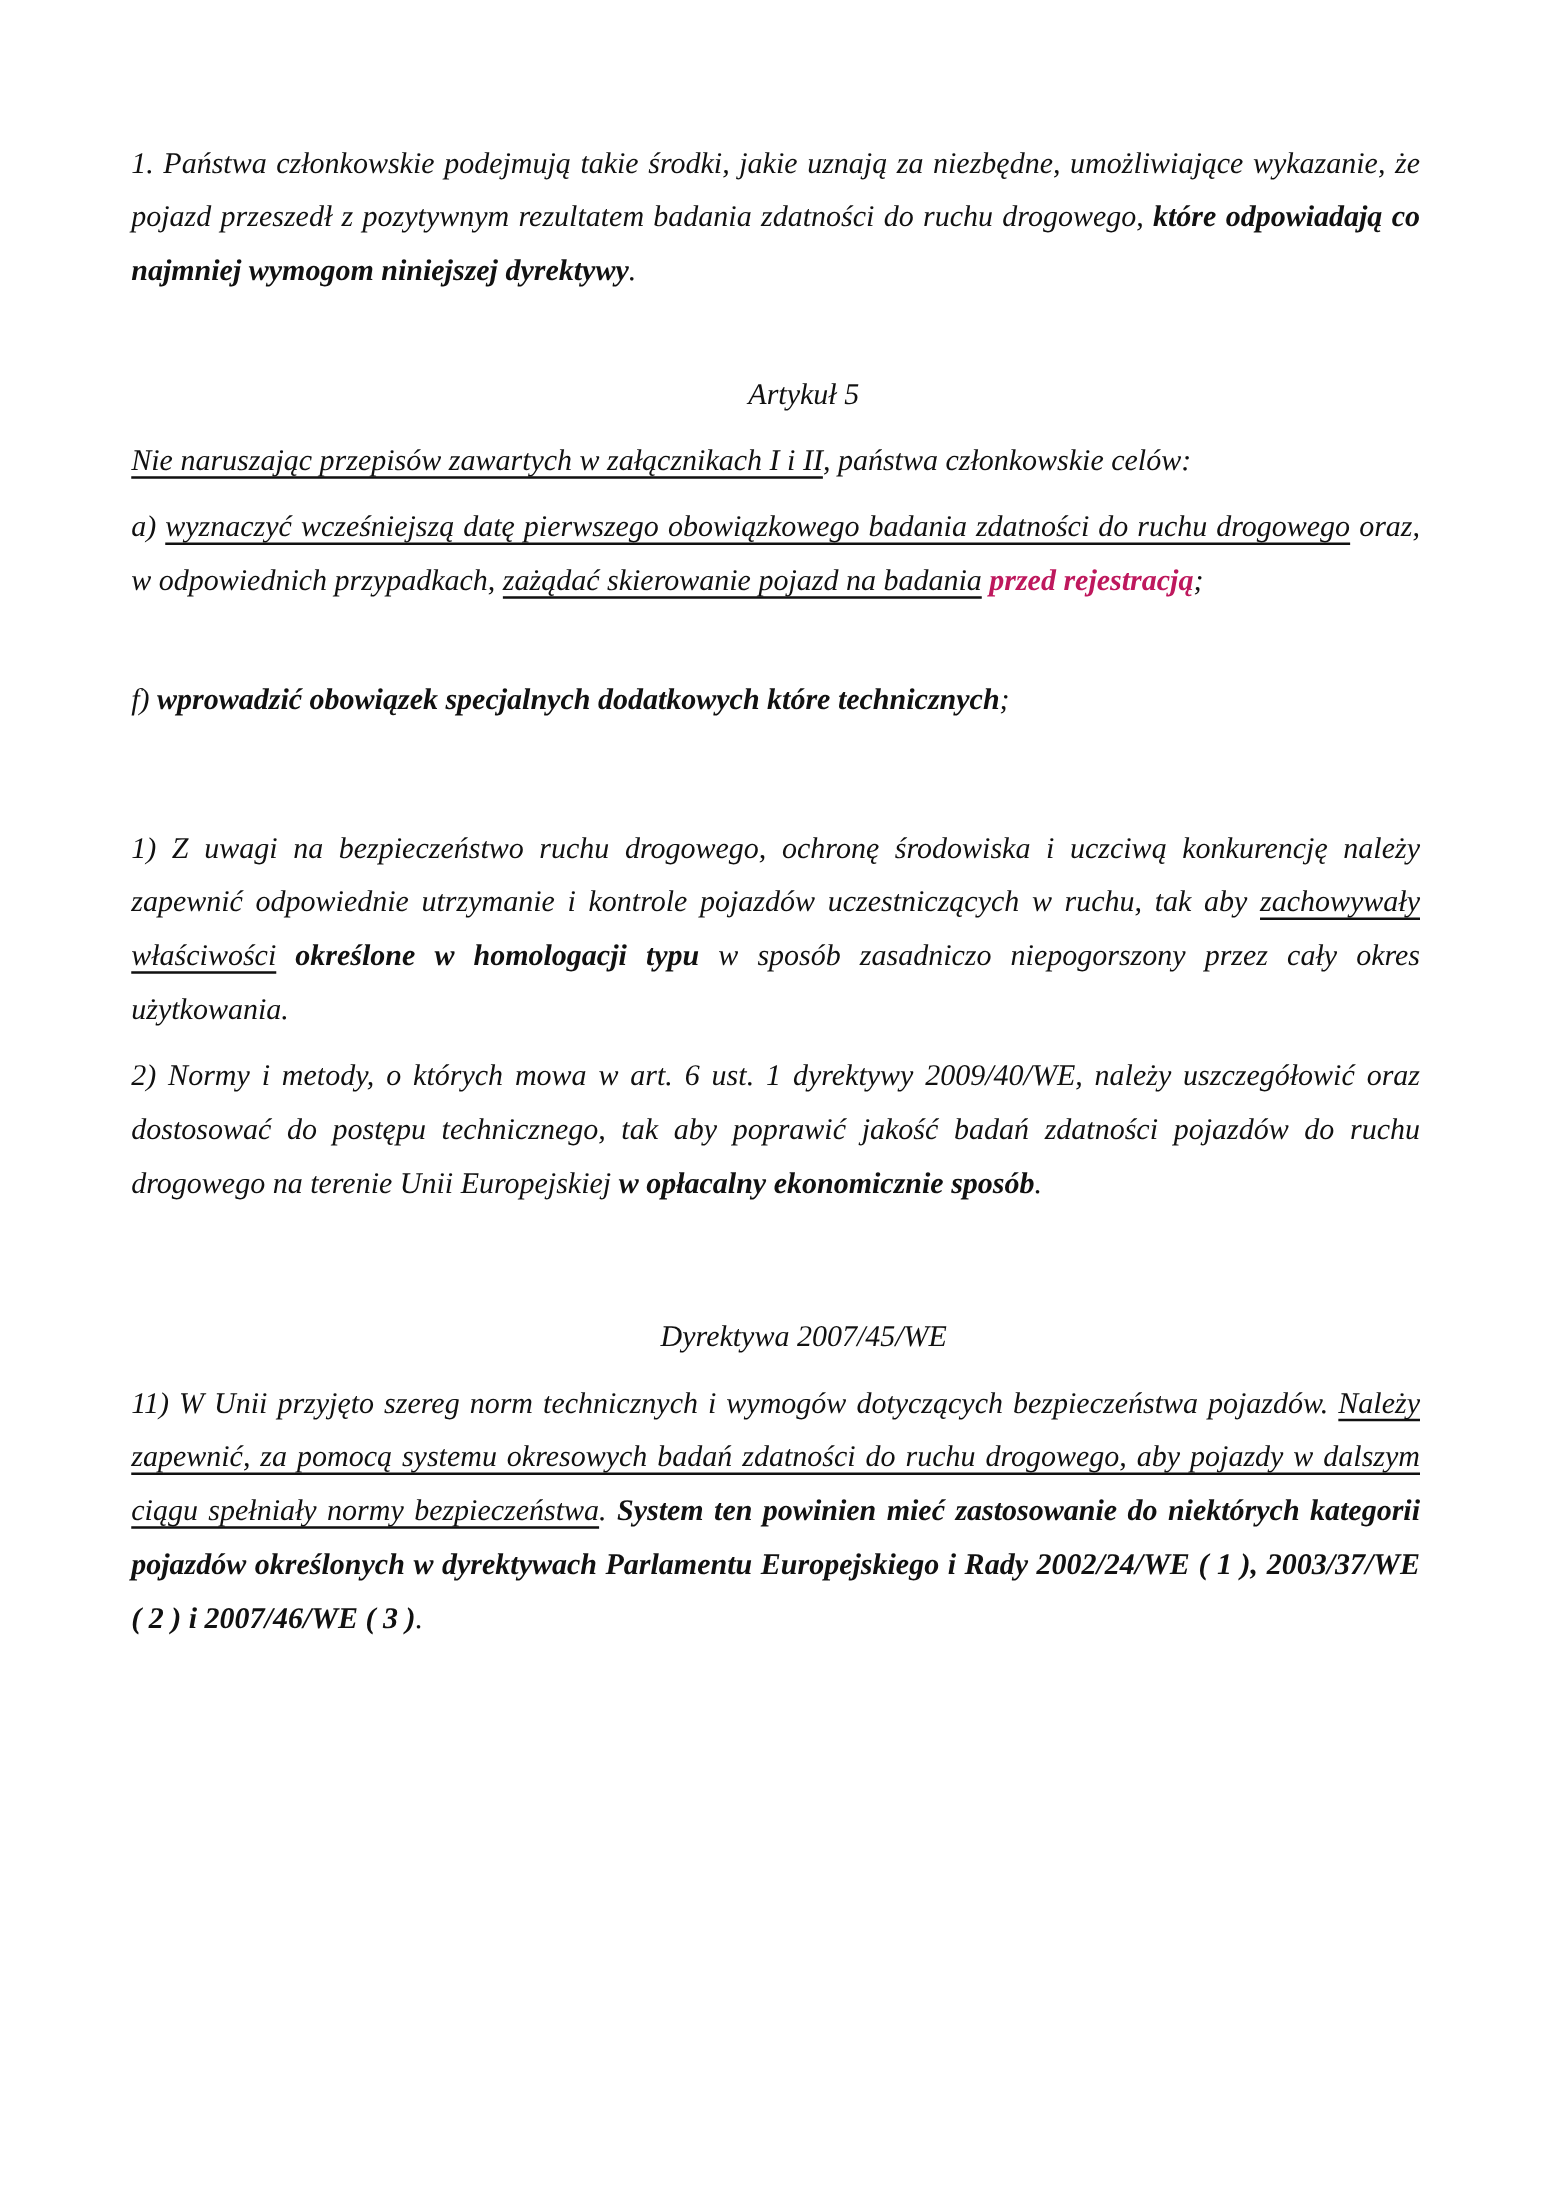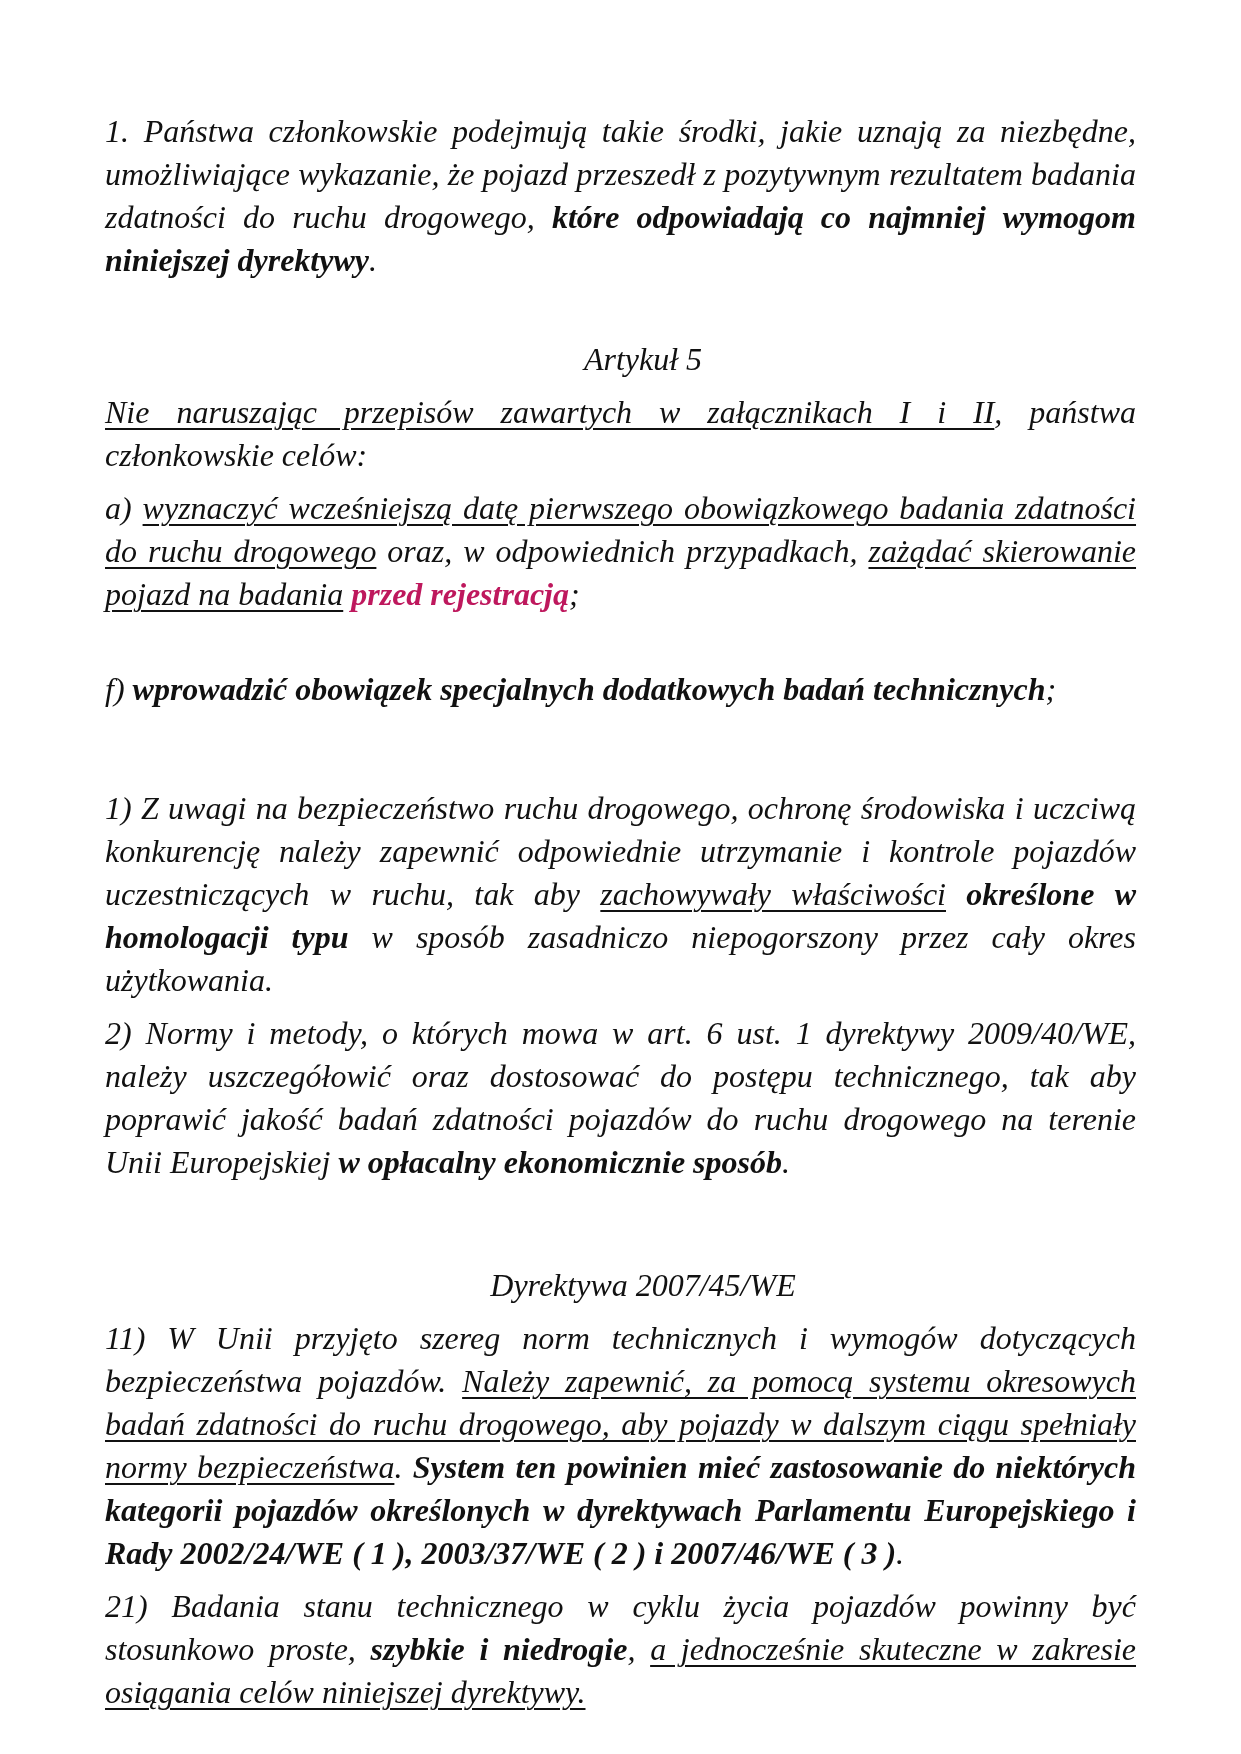--- a/index.html
+++ b/index.html
@@ -10,21 +10,21 @@
   .page {
     position: relative;
     width: 1241px;
     height: 1754px;
     margin: 0 auto;
     background: #ffffff;
     box-sizing: border-box;
     padding: 110px 105px 0 105px;
     font-family: "Liberation Serif", "DejaVu Serif", serif;
     font-style: italic;
-    font-size: 32px;
+    font-size: 24px;
     line-height: 43px;
     color: #111111;
     overflow: hidden;
   }
   .para {
     margin: 0 0 10px 0;
     text-align: justify;
   }
   .para.left {
     text-align: center;
@@ -50,21 +50,20 @@
 </head>
 <body>
 
 <div class="page">
     <p class="para"><span class="run-r">1. Państwa członkowskie podejmują takie środki, jakie uznają za niezbędne, umożliwiające wykazanie, że pojazd przeszedł z pozytywnym rezultatem badania zdatności do ruchu drogowego, </span><span class="run-b">które odpowiadają co najmniej wymogom niniejszej dyrektywy</span><span class="run-r">.</span></p>
     <div class="spacer" style="height: 46px;"></div>
     <p class="para left"><span class="run-r">Artykuł 5</span></p>
     <p class="para"><span class="run-u">Nie naruszając przepisów zawartych w załącznikach I i II</span><span class="run-r">, państwa członkowskie celów:</span></p>
     <p class="para"><span class="run-r">a) </span><span class="run-u">wyznaczyć wcześniejszą datę pierwszego obowiązkowego badania zdatności do ruchu drogowego</span><span class="run-r"> oraz, w odpowiednich przypadkach, </span><span class="run-u">zażądać skierowanie pojazd na badania</span><span class="run-r"> </span><span class="run-rb">przed rejestracją</span><span class="run-r">;</span></p>
     <div class="spacer" style="height: 42px;"></div>
-    <p class="para"><span class="run-r">f) </span><span class="run-b">wprowadzić obowiązek specjalnych dodatkowych badań technicznych</span><span class="run-r">;</span></p>
+    <p class="para"><span class="run-r">f) </span><span class="run-b">wprowadzić obowiązek specjalnych dodatkowych które technicznych</span><span class="run-r">;</span></p>
     <div class="spacer" style="height: 66px;"></div>
     <p class="para"><span class="run-r">1) Z uwagi na bezpieczeństwo ruchu drogowego, ochronę środowiska i uczciwą konkurencję należy zapewnić odpowiednie utrzymanie i kontrole pojazdów uczestniczących w ruchu, tak aby </span><span class="run-u">zachowywały właściwości</span><span class="run-r"> </span><span class="run-b">określone w homologacji typu</span><span class="run-r"> w sposób zasadniczo niepogorszony przez cały okres użytkowania.</span></p>
     <p class="para"><span class="run-r">2) Normy i metody, o których mowa w art. 6 ust. 1 dyrektywy 2009/40/WE, należy uszczegółowić oraz dostosować do postępu technicznego, tak aby poprawić jakość badań zdatności pojazdów do ruchu drogowego na terenie Unii Europejskiej </span><span class="run-b">w opłacalny ekonomicznie sposób</span><span class="run-r">.</span></p>
     <div class="spacer" style="height: 70px;"></div>
     <p class="para left"><span class="run-r">Dyrektywa 2007/45/WE</span></p>
     <p class="para"><span class="run-r">11) W Unii przyjęto szereg norm technicznych i wymogów dotyczących bezpieczeństwa pojazdów. </span><span class="run-u">Należy zapewnić, za pomocą systemu okresowych badań zdatności do ruchu drogowego, aby pojazdy w dalszym ciągu spełniały normy bezpieczeństwa</span><span class="run-r">. </span><span class="run-b">System ten powinien mieć zastosowanie do niektórych kategorii pojazdów określonych w dyrektywach Parlamentu Europejskiego i Rady 2002/24/WE ( 1 ), 2003/37/WE ( 2 ) i 2007/46/WE ( 3 )</span><span class="run-r">.</span></p>
-    <p class="para"><span class="run-r">21) Badania stanu technicznego w cyklu życia pojazdów powinny być stosunkowo proste, </span><span class="run-b">szybkie i niedrogie</span><span class="run-r">, </span><span class="run-u">a jednocześnie skuteczne w zakresie osiągania celów niniejszej dyrektywy.</span></p>
   </div>
 
 </body></html>

